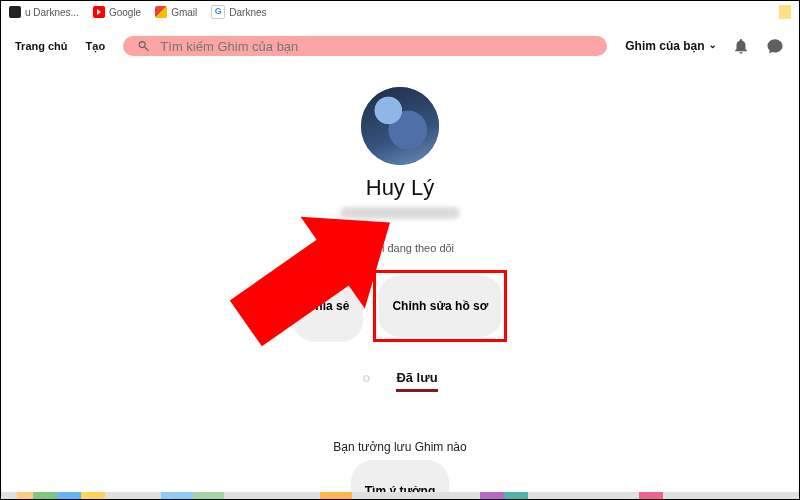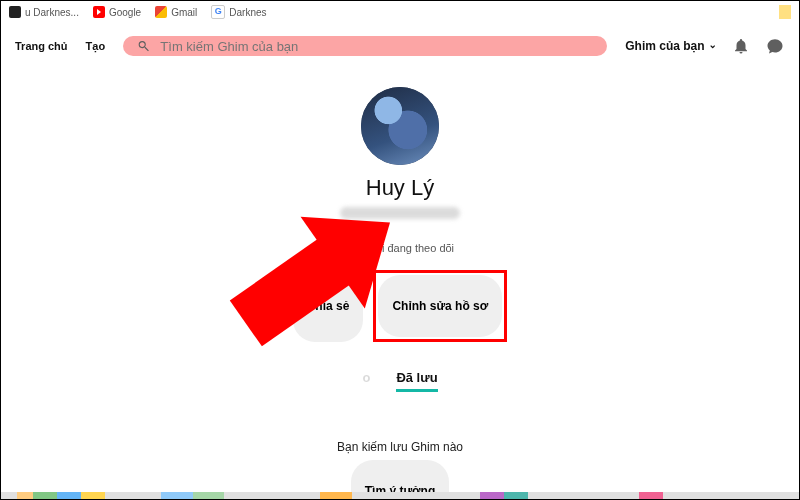--- a/index.html
+++ b/index.html
@@ -30,21 +30,21 @@
   .avatar{width:78px;height:78px;border-radius:50%;overflow:hidden;background:#2d3b55;position:relative;}
   .avatar .a1{position:absolute;inset:0;background:radial-gradient(circle at 35% 30%,#8fb7e6 0 18%,transparent 19%),radial-gradient(circle at 60% 55%,#4f6fa8 0 30%,transparent 31%),linear-gradient(160deg,#1f2c44 0%,#34527e 60%,#6d8fbe 100%);}
   .display-name{font-size:22px;font-weight:500;margin-top:6px;}
   .username-blur{margin-top:2px;width:120px;height:12px;border-radius:6px;background:#ccc;filter:blur(2px);opacity:.7;}
   .followers{font-size:11px;color:#555;margin-top:19px;}
   .btn-row{display:flex;gap:10px;margin-top:12px;}
   .pill-btn{background:#efefef;border-radius:22px;padding:24px 14px;font-size:12px;font-weight:600;cursor:pointer;border:none;}
   .highlight-box{border:3px solid #ff0000;padding:2px;display:inline-block;}
   .tabs{display:flex;gap:26px;margin-top:24px;font-size:13px;font-weight:600;}
   .tabs .tab{padding-bottom:4px;cursor:pointer;color:#111;}
-  .tabs .tab.active{border-bottom:3px solid #14b8a6;}
+  .tabs .tab.active{border-bottom:3px solid #7f1d1d;}
   .tabs .tab.hidden-partial{opacity:.15;}
   .empty-msg{margin-top:44px;font-size:12px;color:#222;}
   .find-ideas{margin-top:2px;}
   
   .arrow{position:absolute;left:234px;top:260px;transform:rotate(-35deg);}
   .arrow .shaft{width:120px;height:56px;background:#ff0000;}
   .arrow .head{position:absolute;right:-56px;top:-28px;width:0;height:0;border-left:70px solid #ff0000;border-top:56px solid transparent;border-bottom:56px solid transparent;}
   
   .taskbar{position:absolute;bottom:0;left:0;right:0;height:7px;background:linear-gradient(90deg,#e0e0e0 0 2%,#ffcc80 2% 4%,#81c784 4% 7%,#64b5f6 7% 10%,#ffd54f 10% 13%,#e0e0e0 13% 20%,#90caf9 20% 24%,#a5d6a7 24% 28%,#e0e0e0 28% 40%,#ffb74d 40% 44%,#e0e0e0 44% 60%,#ba68c8 60% 63%,#4db6ac 63% 66%,#e0e0e0 66% 80%,#f06292 80% 83%,#e0e0e0 83% 100%);}
 </style>
@@ -115,21 +115,21 @@
       <span class="highlight-box">
         <button class="pill-btn">Chỉnh sửa hồ sơ</button>
       </span>
     </div>
 
     <div class="tabs">
       <span class="tab hidden-partial">o</span>
       <span class="tab active">Đã lưu</span>
     </div>
 
-    <div class="empty-msg">Bạn kiếm lưu Ghim nào</div>
+    <div class="empty-msg">Bạn tưởng lưu Ghim nào</div>
     <button class="pill-btn find-ideas">Tìm ý tưởng</button>
   </div>
 
   <div class="arrow">
     <div class="shaft"></div>
     <div class="head"></div>
   </div>
 
   <div class="taskbar"></div>
 </div>

